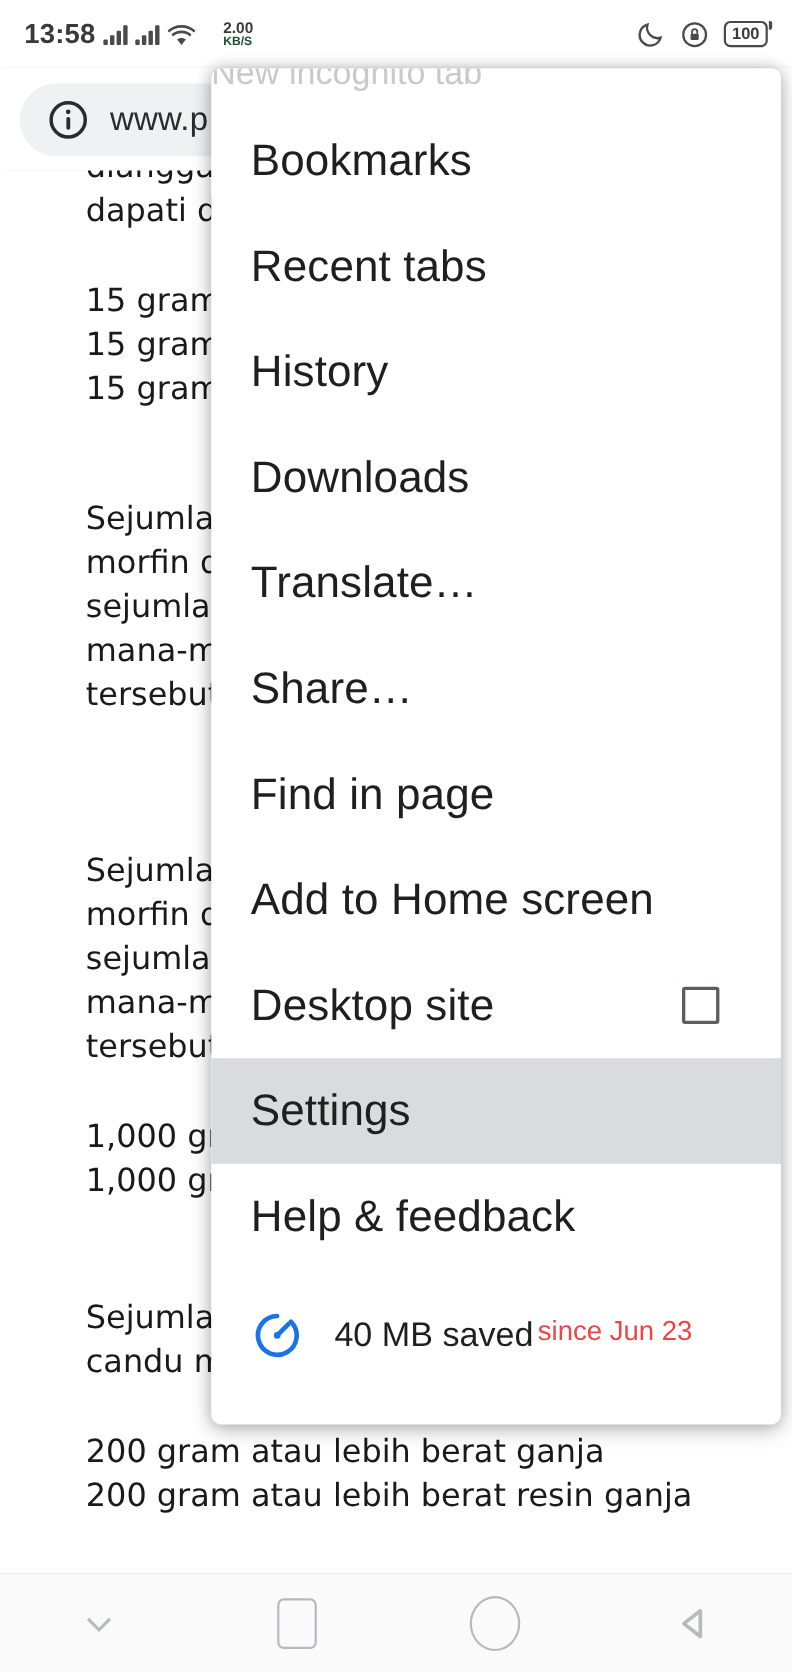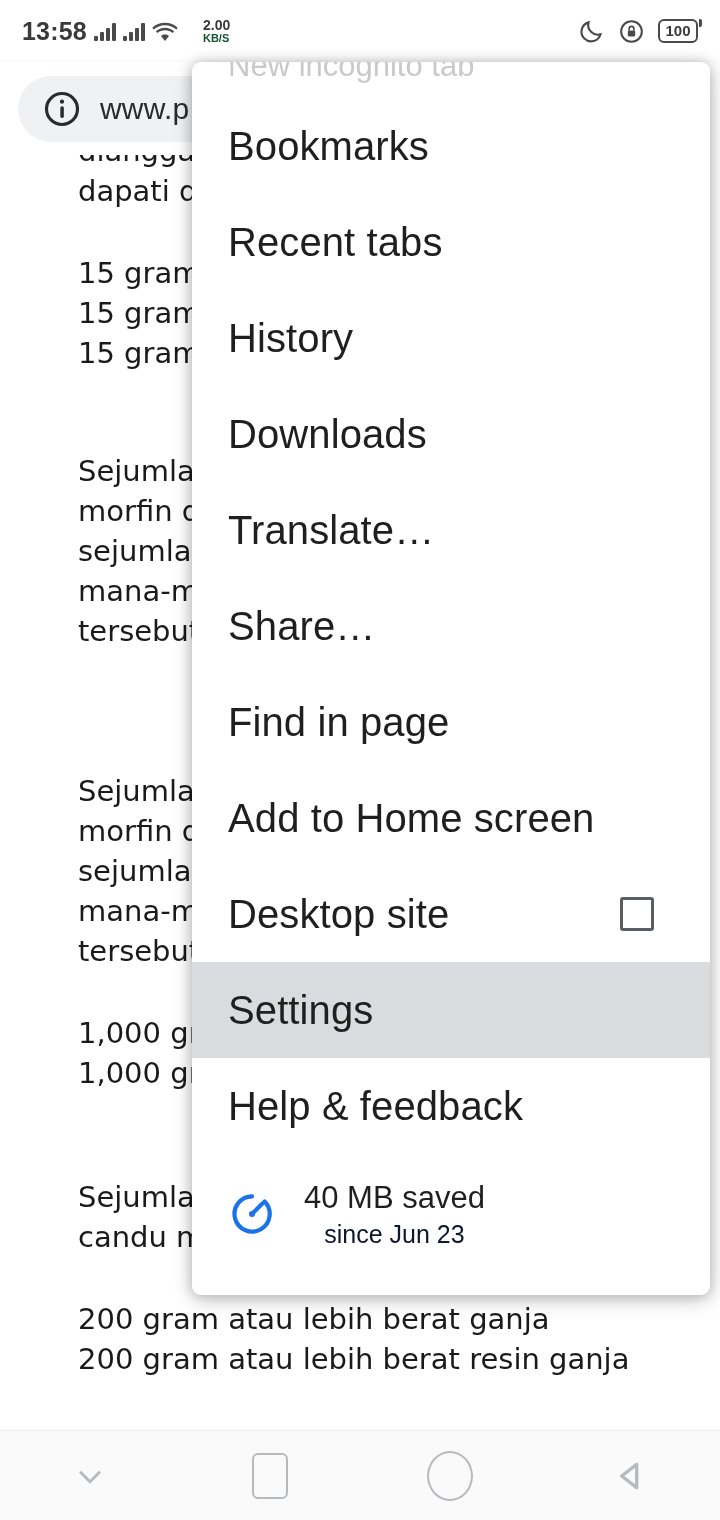--- a/index.html
+++ b/index.html
@@ -70,41 +70,40 @@
 
   
   .menu {
     position: absolute; left: 192px; top: 62px; width: 518px; height: 1233px;
     background: #ffffff; border-radius: 9px;
     box-shadow: 0 1px 14px rgba(0,0,0,.26), 0 6px 22px rgba(0,0,0,.14);
     overflow: hidden;
   }
   .menu-clipped {
     height: 36px; display: flex; align-items: flex-end; overflow: hidden;
-    padding-left: 36px;
   }
   .menu-clipped span {
     font-size: 31px; color: #c9c9c9; position: relative; top: -14px;
   }
   .mi {
     height: 96px; display: flex; align-items: center; padding: 0 32px 0 36px;
     justify-content: space-between;
   }
   .mi-label { font-size: 40px; color: #1f1f1f; letter-spacing: .1px; }
   .mi.highlight { background: #d9dbde; }
   .checkbox {
     width: 34px; height: 34px; border: 3.5px solid #5a5e63; border-radius: 3px;
     background: transparent; margin-right: 24px;
   }
   .saver {
     height: 120px; display: flex; align-items: center; gap: 28px; padding: 0 36px;
   }
-  .saver-text { display: flex; flex-direction: column; gap: 4px; align-items: center; }
+  .saver-text { display: flex; flex-direction: row; gap: 4px; }
   .saver-main { font-size: 31px; color: #1f1f1f; }
-  .saver-sub { font-size: 25px; color: #0f172a; }
+  .saver-sub { font-size: 25px; color: #ef4444; }
 
   
   .navbar {
     position: absolute; left: 0; bottom: 0; width: 720px; height: 90px;
     background: #fafafa; border-top: 1px solid #ececec;
     display: flex; align-items: center; justify-content: space-around;
   }
   .nav-btn { width: 90px; height: 90px; display: flex; align-items: center; justify-content: center; }
   .nav-square { width: 36px; height: 46px; border: 2.5px solid #b7babd; border-radius: 6px; }
   .nav-circle { width: 46px; height: 50px; border: 2.5px solid #b7babd; border-radius: 50%; }

